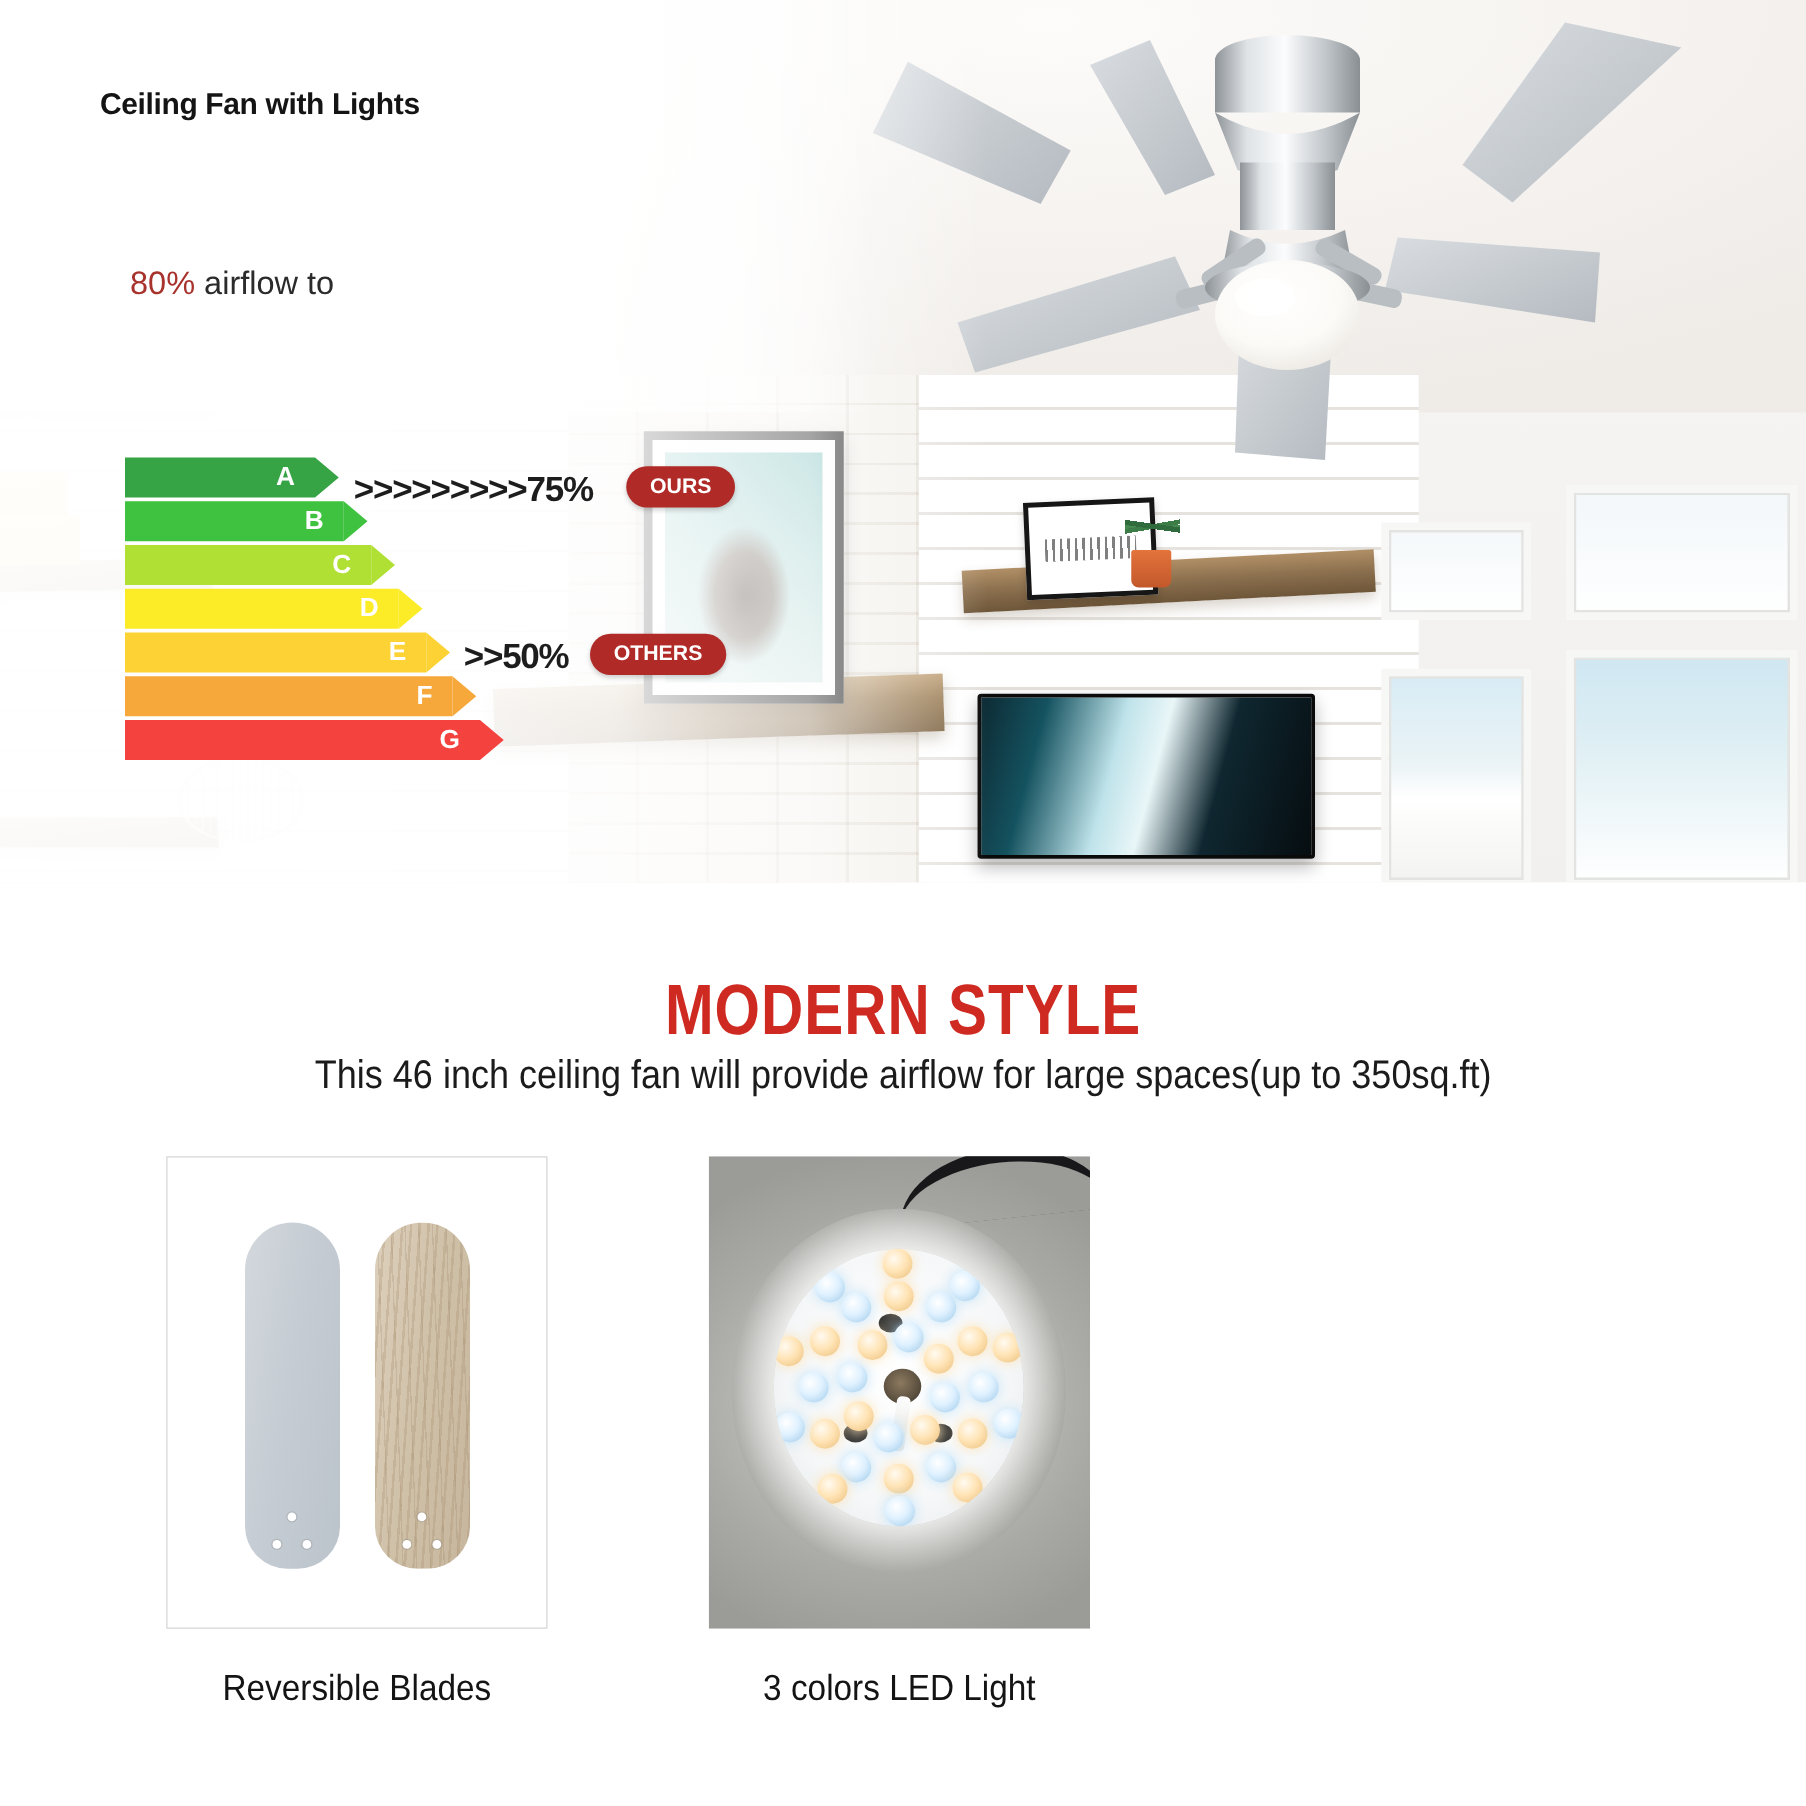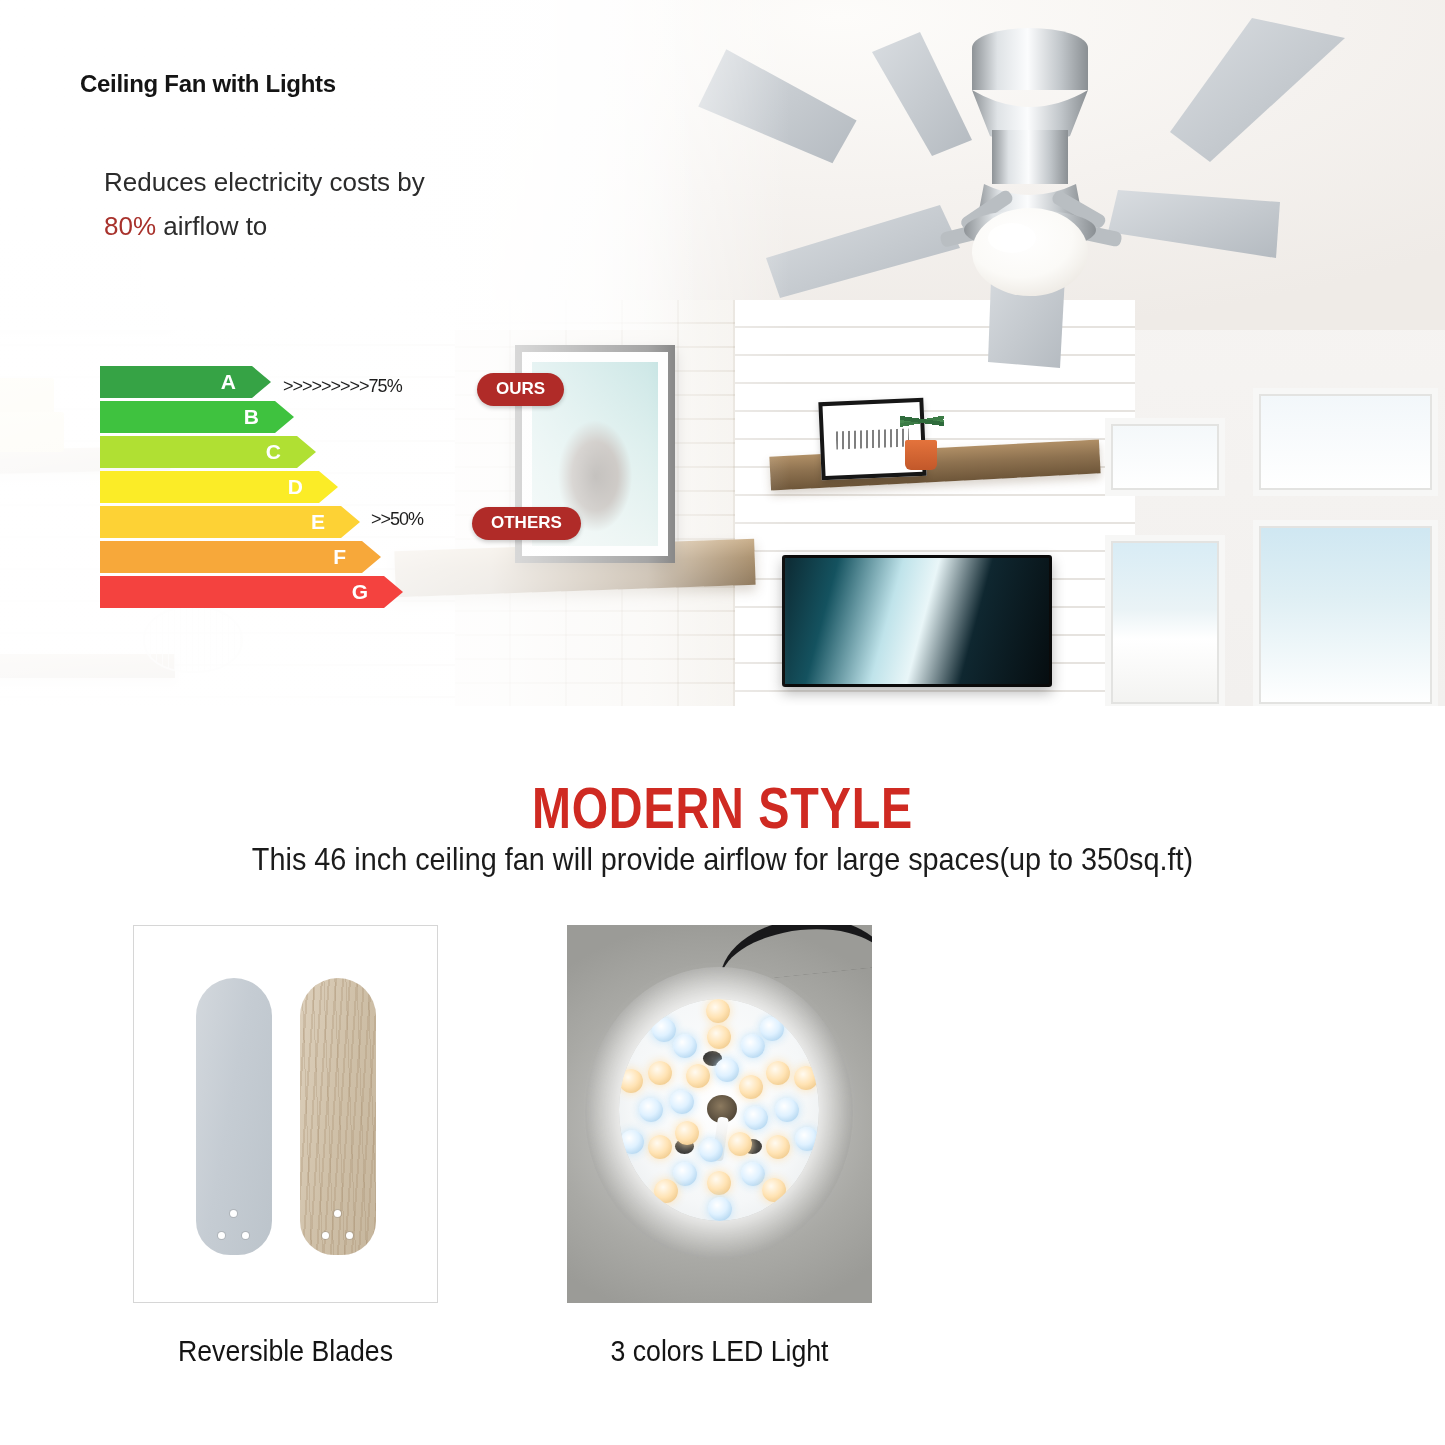--- a/index.html
+++ b/index.html
@@ -185,30 +185,30 @@
     position:relative; height:32px; display:flex; align-items:center;
     justify-content:flex-end; padding-right:16px;
     color:#fff; font-size:21px; font-weight:bold;
   }
   .bar::after {
     content:""; position:absolute; right:-19px; top:0;
     border-top:16px solid transparent; border-bottom:16px solid transparent;
     border-left:19px solid currentColor;
   }
 
-  .chev-row { position:absolute; font-size:18px; font-weight:normal; color:#1d1d1d; letter-spacing:-1px; }
+  .chev-row { position:absolute; font-size:28px; font-weight:bold; color:#1d1d1d; letter-spacing:-1px; }
   .chev-ours   { left:283px; top:376px; }
   .chev-others { left:371px; top:509px; }
 
   .badge {
     position:absolute; color:#fff; font-size:17px; font-weight:bold;
     background:#b02b28; border-radius:20px; padding:6px 19px 7px;
     box-shadow:0 2px 4px rgba(0,0,0,.2);
   }
-  .badge-ours   { left:477px; top:373px; }
+  .badge-ours   { left:501px; top:373px; }
   .badge-others { left:472px; top:507px; }
 
   
   .lower { position:absolute; left:0; top:706px; width:1445px; height:739px; background:#fff; }
 
   .modern-title {
     position:absolute; top:69px; width:100%; text-align:center;
     font-size:57px; font-weight:bold; color:#cf2a22;
     font-family:"Liberation Sans Narrow","Liberation Sans",sans-serif;
     transform:scaleX(.82); letter-spacing:1px;
@@ -409,21 +409,21 @@
     </svg>
 
     <div class="pendant"></div>
   </div>
 
   <div class="wash"></div>
   <div class="wash-top"></div>
 
   <div class="hero-title">Ceiling Fan with Lights</div>
   <div class="hero-sub">
-    <span>Reduces electricity costs by</span><br>
+    <br>
     <span class="pct-80">80%</span>
     <span>airflow to</span><br>
   </div>
 
   <div class="energy" id="energy">
       <div class="bar-row">
         <div class="bar" style="width: 152px; background: rgb(54, 163, 69); color: rgb(54, 163, 69);">
           <span style="color: rgb(255, 255, 255);">A</span>
         </div>
       </div>

